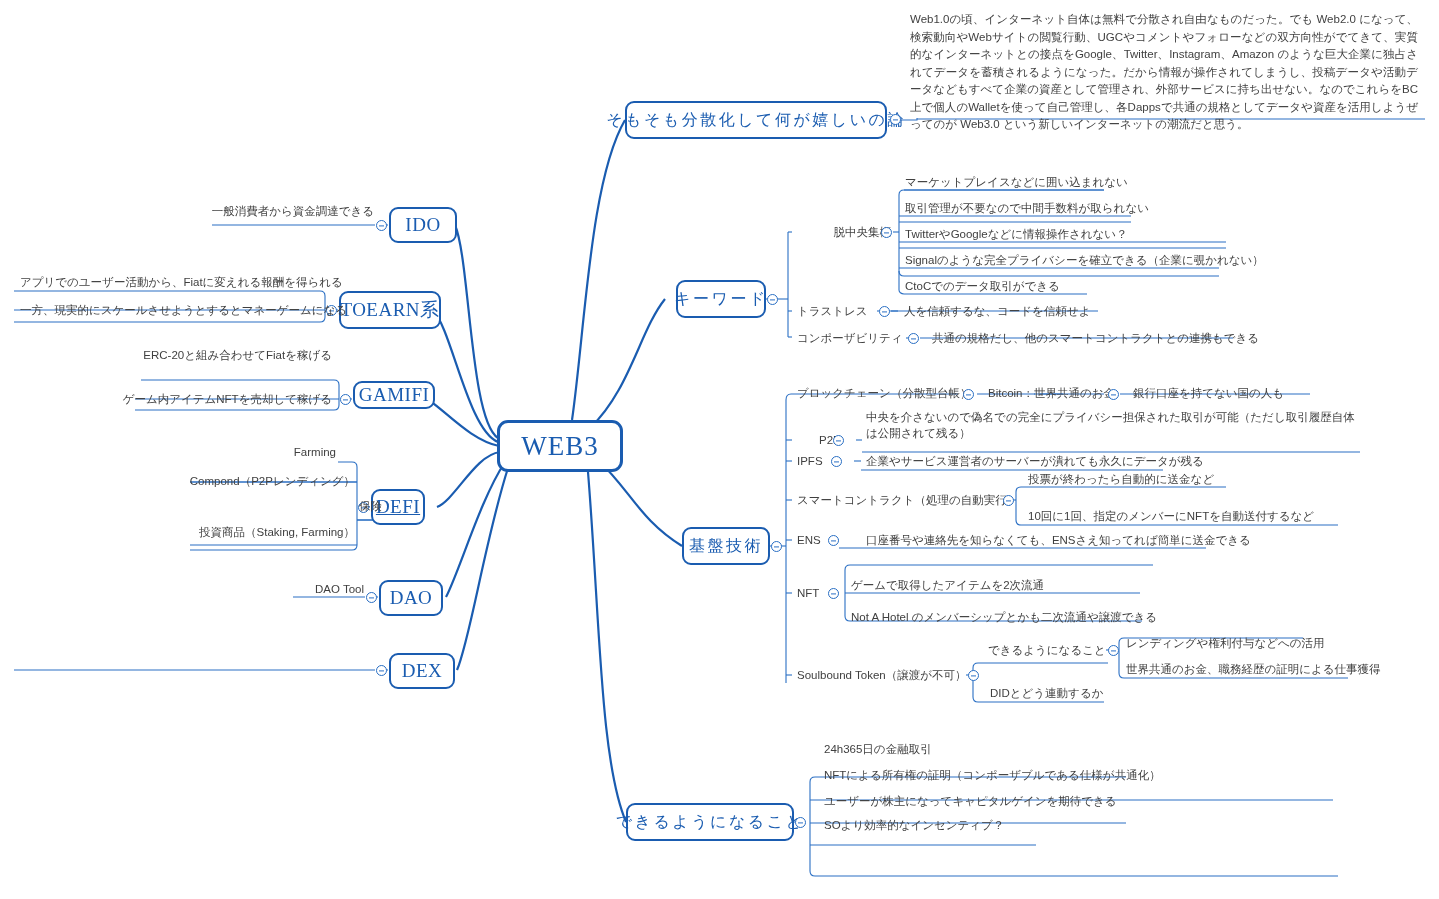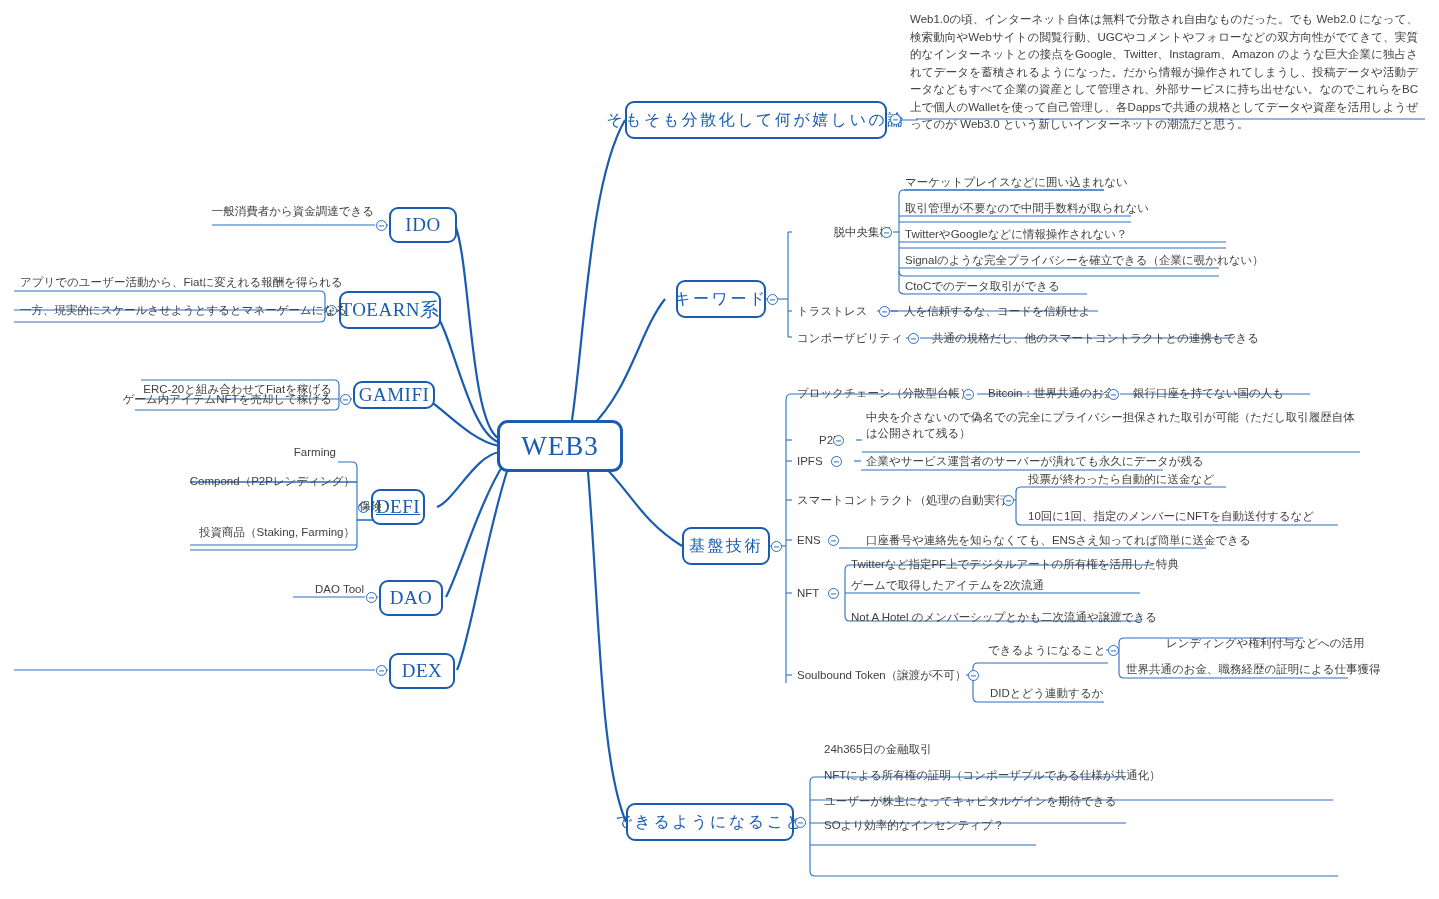--- a/index.html
+++ b/index.html
@@ -278,29 +278,28 @@
   <div class="toggle" style="left:1003px;top:495px;"></div>
   <div class="leaf" style="left:1028px;top:471px;">投票が終わったら自動的に送金など</div>
   <div class="leaf" style="left:1028px;top:508px;">10回に1回、指定のメンバーにNFTを自動送付するなど</div>
 
   <div class="leaf lvl2" style="left:797px;top:532px;">ENS</div>
   <div class="toggle" style="left:828px;top:535px;"></div>
   <div class="leaf" style="left:866px;top:532px;">口座番号や連絡先を知らなくても、ENSさえ知ってれば簡単に送金できる</div>
 
   <div class="leaf lvl2" style="left:797px;top:585px;">NFT</div>
   <div class="toggle" style="left:828px;top:588px;"></div>
-  <div class="leaf" style="left:851px;top:556px;">Twitterなど指定PF上でデジタルアートの所有権を活用した特典</div>
   <div class="leaf" style="left:851px;top:577px;">ゲームで取得したアイテムを2次流通</div>
   <div class="leaf" style="left:851px;top:609px;">Not A Hotel のメンバーシップとかも二次流通や譲渡できる</div>
 
   <div class="leaf lvl2" style="left:797px;top:667px;">Soulbound Token（譲渡が不可）</div>
   <div class="toggle" style="left:968px;top:670px;"></div>
   <div class="leaf" style="left:988px;top:642px;">できるようになること</div>
   <div class="toggle" style="left:1108px;top:645px;"></div>
-  <div class="leaf" style="left:1166px;top:635px;">レンディングや権利付与などへの活用</div>
+  <div class="leaf" style="left:1126px;top:635px;">レンディングや権利付与などへの活用</div>
   <div class="leaf" style="left:1126px;top:661px;">世界共通のお金、職務経歴の証明による仕事獲得</div>
   <div class="leaf" style="left:990px;top:685px;">DIDとどう連動するか</div>
 
   <div class="box jp" style="left:626px;top:803px;width:168px;height:38px;">できるようになること</div>
   <div class="toggle" style="left:795px;top:817px;"></div>
   <div class="leaf" style="left:824px;top:741px;">24h365日の金融取引</div>
   <div class="leaf" style="left:824px;top:767px;">NFTによる所有権の証明（コンポーザブルである仕様が共通化）</div>
   <div class="leaf" style="left:824px;top:793px;">ユーザーが株主になってキャピタルゲインを期待できる</div>
   <div class="leaf" style="left:824px;top:817px;">SOより効率的なインセンティブ？</div>
 
@@ -308,21 +307,21 @@
   <div class="toggle" style="left:376px;top:220px;"></div>
   <div class="leaf r" style="left:150px;top:203px;width:224px;">一般消費者から資金調達できる</div>
 
   <div class="box latin" style="left:339px;top:291px;width:102px;height:38px;">TOEARN系</div>
   <div class="toggle" style="left:326px;top:305px;"></div>
   <div class="leaf r" style="left:20px;top:274px;width:298px;">アプリでのユーザー活動から、Fiatに変えれる報酬を得られる</div>
   <div class="leaf r" style="left:20px;top:302px;width:298px;">一方、現実的にスケールさせようとするとマネーゲームになる</div>
 
   <div class="box latin" style="left:353px;top:381px;width:82px;height:28px;">GAMIFI</div>
   <div class="toggle" style="left:340px;top:394px;"></div>
-  <div class="leaf r" style="left:100px;top:381px;width:232px;">ERC-20と組み合わせてFiatを稼げる</div>
+  <div class="leaf r" style="left:100px;top:347px;width:232px;">ERC-20と組み合わせてFiatを稼げる</div>
   <div class="leaf r" style="left:100px;top:391px;width:232px;">ゲーム内アイテムNFTを売却して稼げる</div>
 
   <div class="box latin" style="left:371px;top:489px;width:54px;height:36px;text-decoration:underline;">DEFI</div>
   <div class="toggle" style="left:358px;top:502px;"></div>
   <div class="leaf r" style="left:170px;top:444px;width:166px;">Farming</div>
   <div class="leaf r" style="left:140px;top:473px;width:215px;">Compond（P2Pレンディング）</div>
   <div class="leaf r" style="left:240px;top:498px;width:142px;">保険</div>
   <div class="leaf r" style="left:140px;top:524px;width:215px;">投資商品（Staking, Farming）</div>
 
   <div class="box latin" style="left:379px;top:580px;width:64px;height:36px;">DAO</div>

